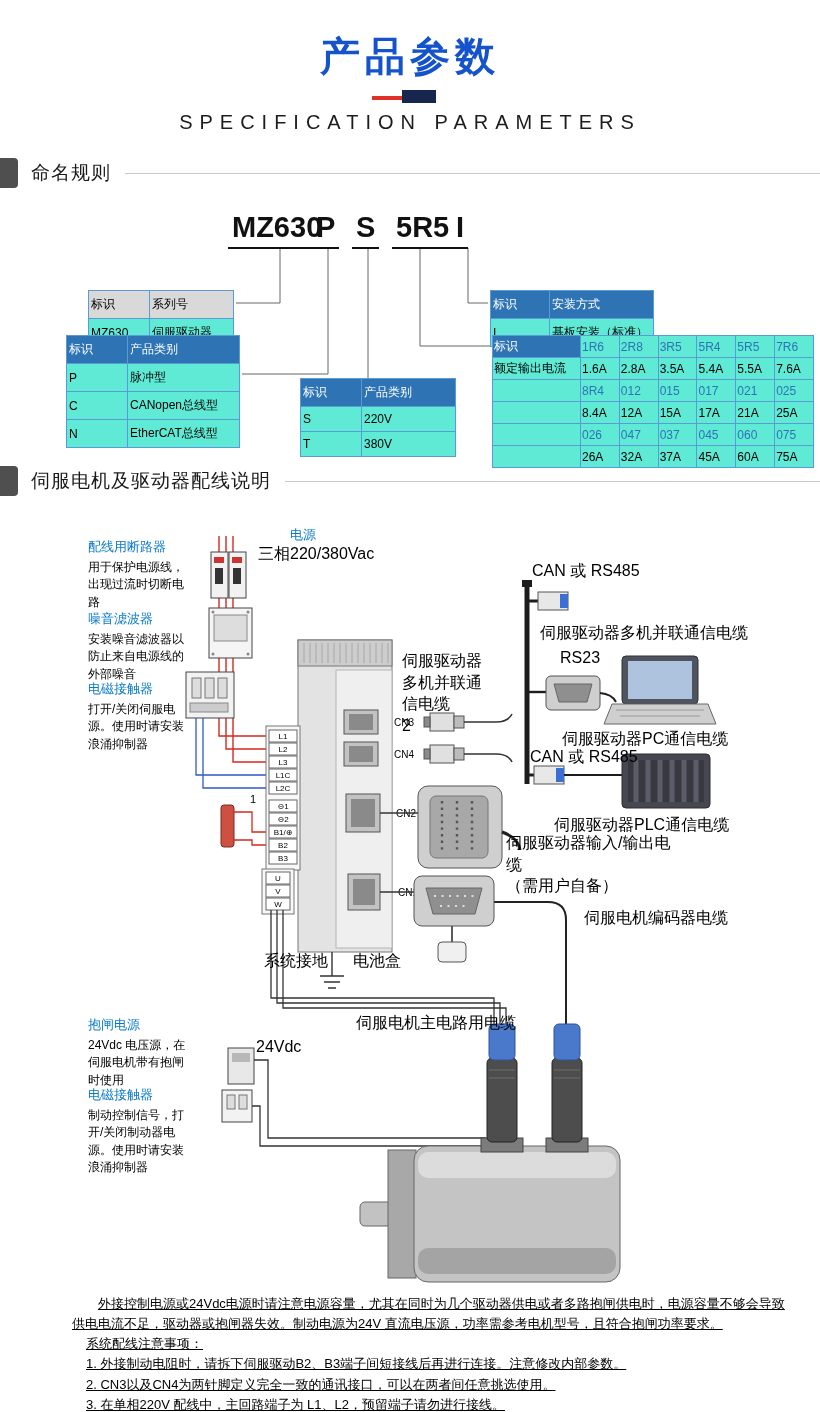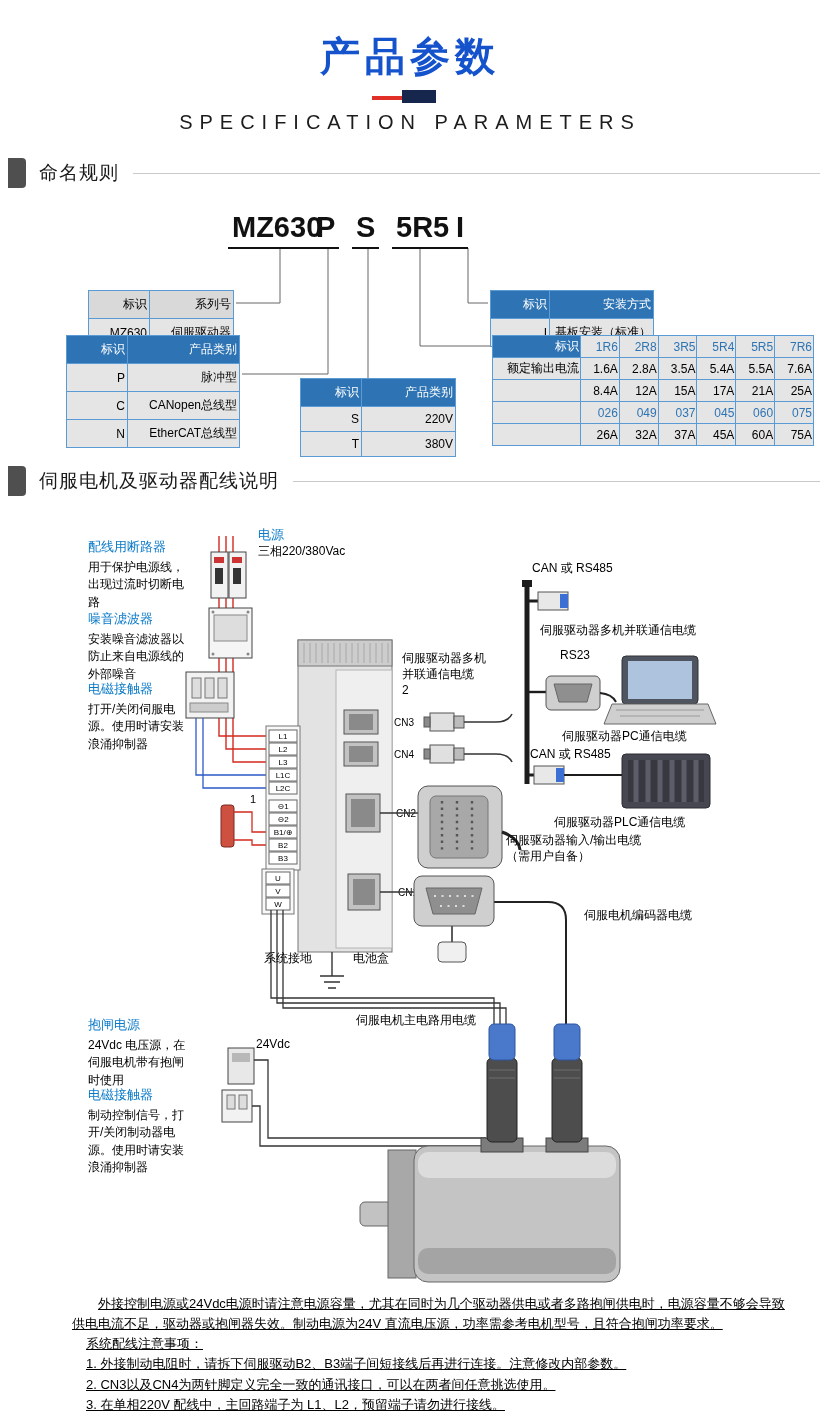--- a/index.html
+++ b/index.html
@@ -6,43 +6,43 @@
   .page{position:relative;width:820px;height:1412px;background:#fff;overflow:hidden;
         font-family:"Liberation Sans","DejaVu Sans",sans-serif;color:#000;}
   
   .hero{position:absolute;top:24px;left:0;width:820px;text-align:center;}
   .hero h1{margin:5px;font-size:40px;font-weight:bold;color:#1453cc;letter-spacing:5px;}
   .deco{position:relative;width:76px;height:16px;margin:4px auto 6px;}
   .deco-red{position:absolute;left:0;top:7px;width:46px;height:4px;background:#e03028;}
   .deco-navy{position:absolute;left:30px;top:1px;width:34px;height:13px;background:#17264c;}
   .hero-sub{font-size:20px;letter-spacing:7px;color:#1c1c1c;}
   
-  .section-head{position:absolute;left:8px;right:0;display:flex;align-items:center;height:34px;}
+  .section-head{position:absolute;left:0;right:0;display:flex;align-items:center;height:34px;}
   .sec-block{width:18px;height:30px;background:#4f4f4f;border-radius:0 4px 4px 0;margin-right:13px;flex:none;}
   .sec-title{font-size:19px;color:#1a1a1a;letter-spacing:1px;}
   .sec-line{flex:1;height:1px;background:#c9c9c9;margin-left:14px;}
   
   .naming{position:absolute;top:200px;left:0;width:786px;height:270px;}
   .nm-svg{position:absolute;left:0;top:0;}
   .nm-svg path{stroke:#666;stroke-width:1;fill:none;}
   .seg{position:absolute;top:12px;font-size:29px;font-weight:bold;color:#111;
        border-bottom:2px solid #111;text-align:center;line-height:1.1;padding:0 4px 3px;}
   .tbl{position:absolute;border-collapse:collapse;table-layout:fixed;font-size:12px;
-       text-align:right;background:#e5e5e5;}
+       text-align:left;background:#5eead4;}
   .tbl th,.tbl td{border:1px solid #5b9bd5;padding:5px 2px;font-weight:normal;}
   .tbl.cur th,.tbl.cur td{padding:2px 1px;height:17px;}
   .bh{background:#2e74b5;color:#fff;}
   .gh{background:#d9d9d9;color:#000;}
   .code{color:#2e74b5;}
   
   .diagram{position:absolute;top:500px;left:0;width:820px;height:792px;}
   .dg-svg{position:absolute;left:0;top:0;}
-  .dl{position:absolute;font-size:12px;color:#000;line-height:1.35;white-space:nowrap;}
+  .dl{position:absolute;font-size:16px;color:#000;line-height:1.35;white-space:nowrap;}
   .dl.wrap{white-space:normal;}
-  .t-blue{color:#0a7ac8;font-size:13px;}
+  .t-blue{color:#0a7ac8;font-size:13px;margin-left:32px;}
   .wire-note{position:absolute;left:88px;width:98px;}
   .wn-t{color:#0a7ac8;font-size:13px;margin-bottom:3px;}
   .wn-d{font-size:12px;color:#000;line-height:1.45;}
   .tl{font-size:8px;fill:#000;text-anchor:middle;}
   .cn{font-size:10px;fill:#000;}
   
   .notes{position:absolute;top:1294px;left:72px;width:716px;font-size:13px;line-height:1.55;color:#000;}
   .notes p{margin:0;text-decoration:underline;}
   .notes .indent{text-indent:2em;}
   .notes .sub{margin-left:14px;}
@@ -170,31 +170,40 @@
         <td>额定输出电流</td>
         <td>1.6A</td>
         <td>2.8A</td>
         <td>3.5A</td>
         <td>5.4A</td>
         <td>5.5A</td>
         <td>7.6A</td>
       </tr>
       <tr>
         <td></td>
+        <td class="code">8R4</td>
+        <td class="code">012</td>
+        <td class="code">015</td>
+        <td class="code">017</td>
+        <td class="code">021</td>
+        <td class="code">025</td>
+      </tr>
+      <tr>
+        <td></td>
         <td>8.4A</td>
         <td>12A</td>
         <td>15A</td>
         <td>17A</td>
         <td>21A</td>
         <td>25A</td>
       </tr>
       <tr>
         <td></td>
         <td class="code">026</td>
-        <td class="code">049</td>
+        <td class="code">047</td>
         <td class="code">037</td>
         <td class="code">045</td>
         <td class="code">060</td>
         <td class="code">075</td>
       </tr>
       <tr>
         <td></td>
         <td>26A</td>
         <td>32A</td>
         <td>37A</td>

